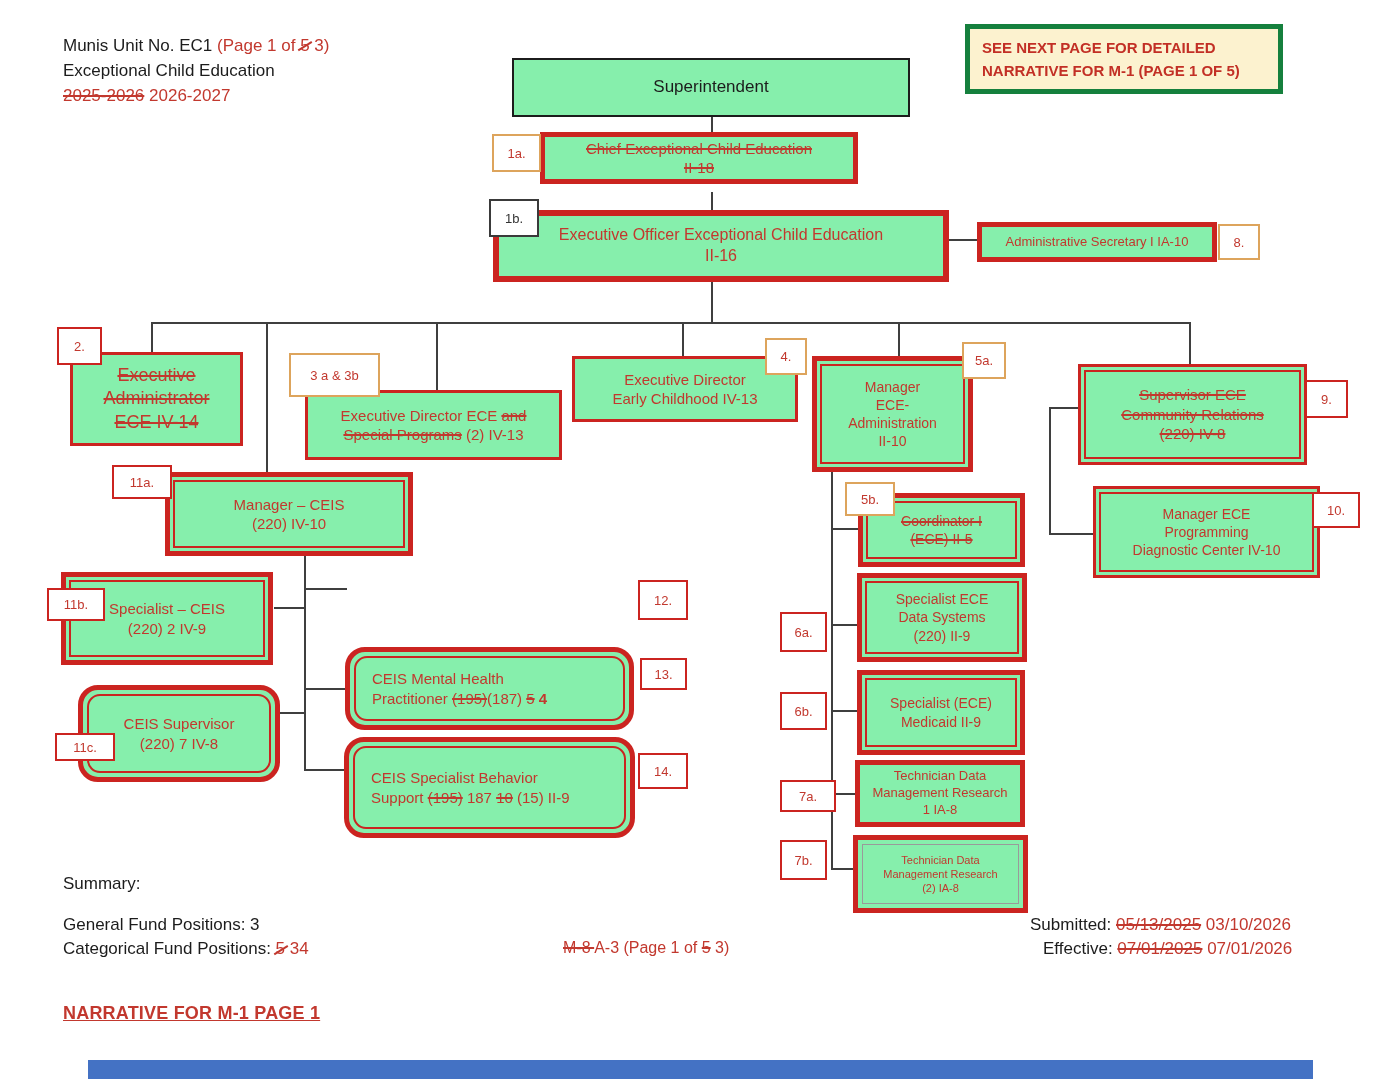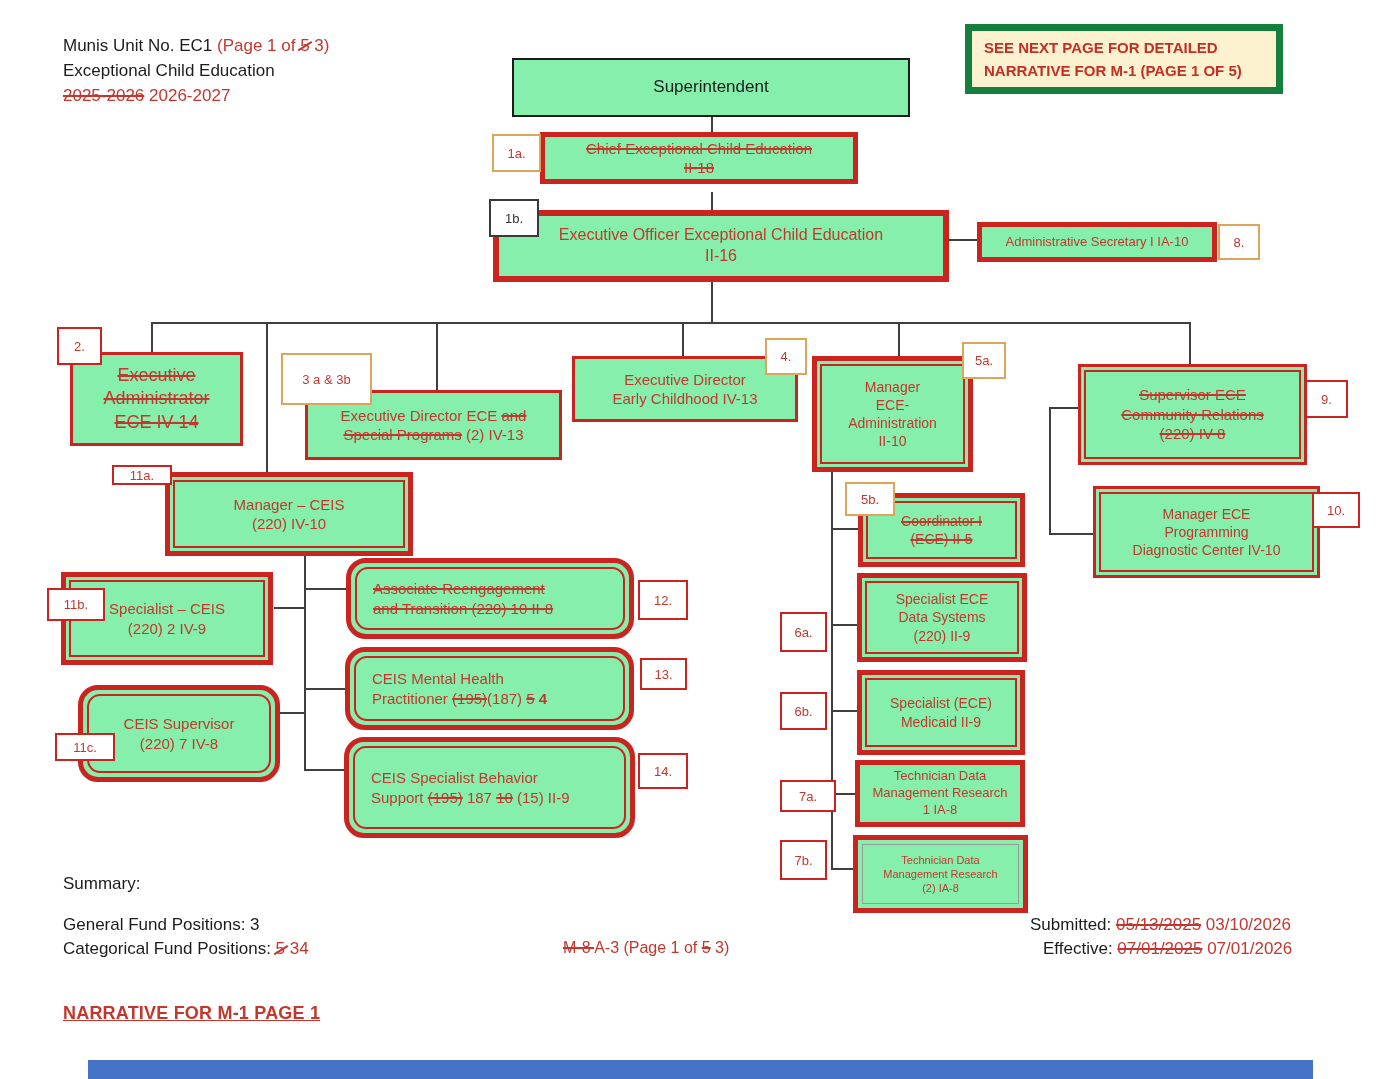--- a/index.html
+++ b/index.html
@@ -28,21 +28,21 @@
   .rounded.double::after{border-radius:13px;inset:4px;}
   .inner-gray::after{content:'';position:absolute;inset:4px;border:1px solid #9a9a9a;pointer-events:none;}
 
   .tag{position:absolute;background:#fff;display:flex;align-items:center;justify-content:center;
        color:var(--red-text);font-size:13px;z-index:5;box-sizing:border-box;}
   .tag-red{border:2px solid var(--red);}
   .tag-orange{border:2px solid var(--orange);}
   .tag-black{border:2px solid #3a3a3a;color:#333;margin-left:36px;}
 
   .notice{position:absolute;left:965px;top:24px;width:318px;height:70px;box-sizing:border-box;
-          background:#fcf2cf;border:7px solid #15803d;color:#c22f25;font-weight:bold;font-size:15px;
+          background:#fcf2cf;border:5px solid #15803d;color:#c22f25;font-weight:bold;font-size:15px;
           display:flex;flex-direction:column;justify-content:center;padding:4px 12px;line-height:1.55;z-index:2;}
 
   .hdr{position:absolute;left:63px;top:33px;font-size:17px;line-height:25px;color:var(--ink);z-index:2;}
 
   .txt{position:absolute;font-size:17px;color:var(--ink);z-index:2;white-space:nowrap;}
   .txt-red{color:var(--red-text);}
   .narrative{font-weight:bold;text-decoration:underline;color:#c2382e;font-size:18px;letter-spacing:.2px;}
 
   .strike{text-decoration:line-through;text-decoration-thickness:1.5px;}
   .bold{font-weight:bold;}
@@ -152,24 +152,20 @@
   <div class="node b-thick double" style="left:165px;top:472px;width:248px;height:84px;font-size:15px">
     <div class="nl"><span>Manager – CEIS</span></div>
     <div class="nl"><span>(220)  IV-10</span></div>
   </div>
 
   <div class="node b-thick double" style="left:61px;top:572px;width:212px;height:93px;font-size:15px">
     <div class="nl"><span>Specialist – CEIS</span></div>
     <div class="nl"><span>(220)  2 IV-9</span></div>
   </div>
 
-  <div class="node b-thick double rounded ta-left" style="left:346px;top:558px;width:288px;height:81px;font-size:15px">
-    <div class="nl"><span class="strike">Associate Reengagement</span></div>
-    <div class="nl"><span class="strike">and Transition (220)  10 II-8</span></div>
-  </div>
 
   <div class="node b-thick double rounded ta-left" style="left:345px;top:647px;width:289px;height:83px;font-size:15px">
     <div class="nl"><span>CEIS Mental Health</span></div>
     <div class="nl"><span>Practitioner </span><span class="strike">(195)</span><span>(187) </span><span class="strike">5</span><span> </span><span class="bold">4</span></div>
   </div>
 
   <div class="node b-thick double rounded" style="left:78px;top:685px;width:202px;height:97px;font-size:15px">
     <div class="nl"><span>CEIS Supervisor</span></div>
     <div class="nl"><span>(220) 7 IV-8</span></div>
   </div>
@@ -204,26 +200,26 @@
   <div class="node b-thick inner-gray" style="left:853px;top:835px;width:175px;height:78px;font-size:11px">
     <div class="nl"><span>Technician Data</span></div>
     <div class="nl"><span>Management Research</span></div>
     <div class="nl"><span>(2)  IA-8</span></div>
   </div>
 
   <div class="tag tag-orange" style="left:492px;top:134px;width:49px;height:38px">1a.</div>
   <div class="tag tag-black" style="left:453px;top:199px;width:50px;height:38px">1b.</div>
   <div class="tag tag-orange" style="left:1218px;top:224px;width:42px;height:36px">8.</div>
   <div class="tag tag-red" style="left:57px;top:327px;width:45px;height:38px">2.</div>
-  <div class="tag tag-orange" style="left:281px;top:353px;width:91px;height:52px">3 a &amp; 3b</div>
+  <div class="tag tag-orange" style="left:289px;top:353px;width:91px;height:44px">3 a &amp; 3b</div>
   <div class="tag tag-orange" style="left:765px;top:338px;width:42px;height:37px">4.</div>
   <div class="tag tag-orange" style="left:962px;top:342px;width:44px;height:37px">5a.</div>
   <div class="tag tag-red" style="left:1305px;top:380px;width:43px;height:38px">9.</div>
   <div class="tag tag-red" style="left:1312px;top:492px;width:48px;height:36px">10.</div>
-  <div class="tag tag-red" style="left:112px;top:465px;width:60px;height:20px">11a.</div>
+  <div class="tag tag-red" style="left:112px;top:465px;width:60px;height:34px">11a.</div>
   <div class="tag tag-red" style="left:47px;top:588px;width:58px;height:33px">11b.</div>
   <div class="tag tag-red" style="left:55px;top:733px;width:60px;height:28px">11c.</div>
   <div class="tag tag-red" style="left:638px;top:580px;width:50px;height:40px">12.</div>
   <div class="tag tag-red" style="left:640px;top:658px;width:47px;height:32px">13.</div>
   <div class="tag tag-red" style="left:638px;top:753px;width:50px;height:36px">14.</div>
   <div class="tag tag-orange" style="left:845px;top:482px;width:50px;height:34px">5b.</div>
   <div class="tag tag-red" style="left:780px;top:612px;width:47px;height:40px">6a.</div>
   <div class="tag tag-red" style="left:780px;top:692px;width:47px;height:38px">6b.</div>
   <div class="tag tag-red" style="left:780px;top:780px;width:56px;height:32px">7a.</div>
   <div class="tag tag-red" style="left:780px;top:840px;width:47px;height:40px">7b.</div>

